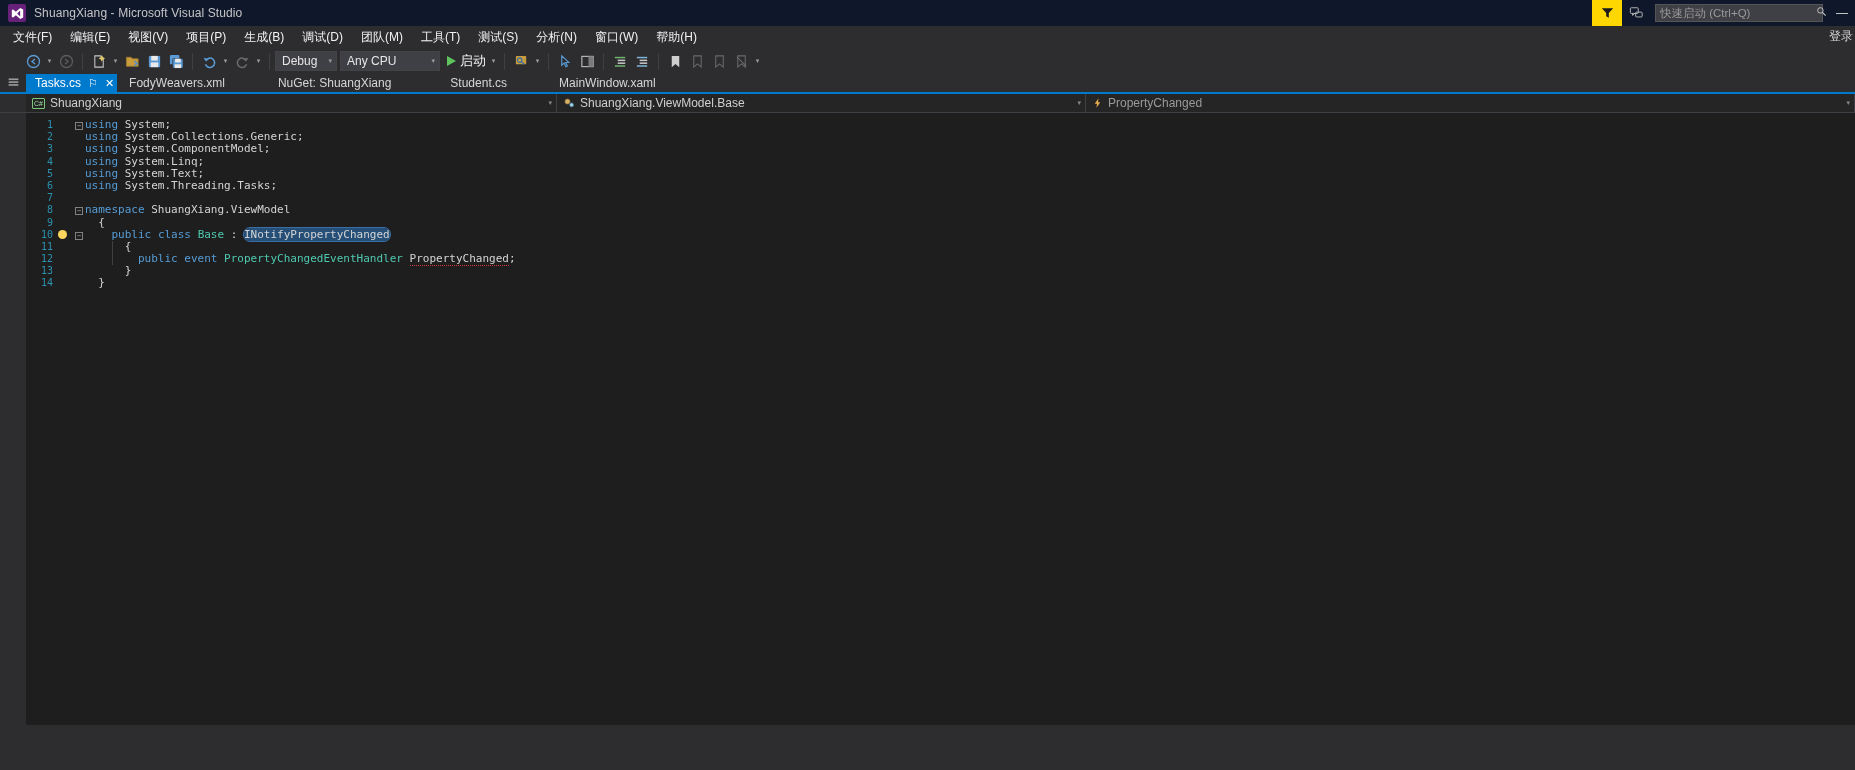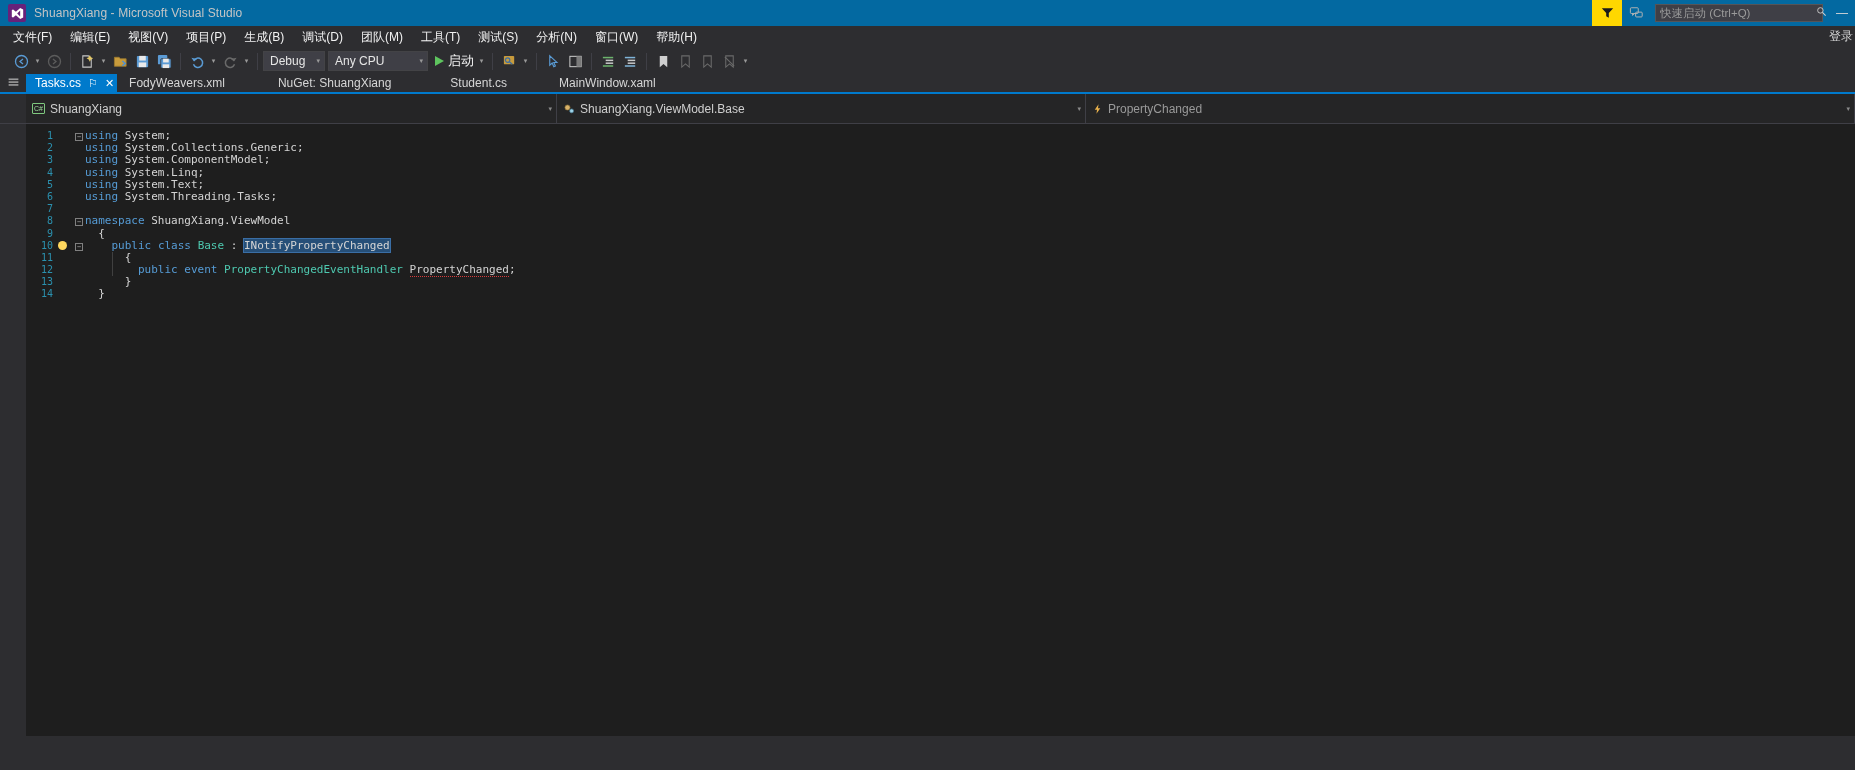--- a/index.html
+++ b/index.html
@@ -5,21 +5,21 @@
   * { box-sizing: border-box; margin: 0; padding: 0; }
   html, body {
     width: 1855px; height: 770px;
     background: #2d2d30;
     font-family: "Liberation Sans", sans-serif;
     overflow: hidden;
     color: #f1f1f1;
   }
   
   .titlebar {
-    height: 26px; background: #0369a1; display: flex; align-items: center;
+    height: 26px; background: #0f172a; display: flex; align-items: center;
     position: relative;
   }
   .vs-logo {
     width: 18px; height: 18px; margin-left: 8px; margin-right: 8px;
     background: #68217a; border-radius: 2px; position: relative;
     display: flex; align-items: center; justify-content: center;
   }
   .vs-logo svg { display: block; }
   .title-text {
     font-size: 12px; color: #c5c5c5; letter-spacing: .1px;
@@ -59,21 +59,21 @@
     height: 22px; background: #2d2d30; display: flex; align-items: center;
     padding-left: 4px;
   }
   .menu-item {
     font-size: 12px; color: #f1f1f1; padding: 3px 9px 4px 9px; line-height: 14px;
     white-space: nowrap;
   }
   
   .toolbar {
     height: 26px; background: #2d2d30; display: flex; align-items: center;
-    padding-left: 10px;
+    padding-left: 22px;
   }
   .tb-btn {
     width: 22px; height: 22px; display: flex; align-items: center;
     justify-content: center; color: #b0b0b0;
   }
   .tb-caret { width: 11px; height: 22px; display: flex; align-items: center;
     justify-content: center; color: #9a9a9a; font-size: 7px; }
   .tb-sep { width: 1px; height: 17px; background: #3f3f46; margin: 0 5px; }
   .tb-combo {
     height: 20px; background: #3f3f46; border: 1px solid #434346; color: #e6e6e6;
@@ -103,21 +103,21 @@
   .tab {
     display: flex; align-items: center; padding: 0 9px; font-size: 12px;
     color: #d6d6d6; white-space: nowrap;
   }
   .tab.active { background: #007acc; color: #ffffff; padding-right: 3px; }
   .tab .pin, .tab .close {
     margin-left: 7px; font-size: 11px; color: #ffffff; line-height: 11px;
   }
   
   .navbar {
-    height: 30px; background: #252526; display: flex; align-items: stretch;
+    height: 19px; background: #252526; display: flex; align-items: stretch;
     border-bottom: 1px solid #3f3f46;
   }
   .nav-gutter { width: 26px; background: #2d2d30; }
   .nav-drop {
     display: flex; align-items: center; padding: 0 4px 0 6px; font-size: 12px;
     color: #cfcfcf; border-right: 1px solid #3f3f46; position: relative;
   }
   .nav-drop .nav-label { white-space: nowrap; }
   .nav-drop .nav-caret {
     margin-left: auto; padding-left: 10px; color: #8a8a8a; font-size: 7px;
@@ -146,21 +146,21 @@
   }
   .bulb-col { width: 12px; flex: none; text-align: center; }
   .change-col { width: 5px; flex: none; }
   .change-col.modified { background: #577c4a; }
   .fold-col { width: 12px; flex: none; color: #9a9a9a; font-size: 9px;
     text-align: center; line-height: 12px; }
   .code-text { flex: 1; color: #d4d4d4; }
   .kw  { color: #569cd6; }
   .typ { color: #4ec9b0; }
   .ns  { color: #d4d4d4; }
-  .sel { background: #264f78; color: #d4d4d4; outline: 1px solid #3a6ea5; }
+  .sel { background: #264f78; color: #d4d4d4; outline: 1px solid #3a6ea5; border-radius: 6px; }
   .err-underline {
     border-bottom: 1px dotted #d83b3b;
   }
   .fold-box {
     display: inline-block; width: 8px; height: 8px; border: 1px solid #808080;
     color: #b0b0b0; font-size: 7px; line-height: 6px; text-align: center;
   }
   .bulb {
     display: inline-block; width: 9px; height: 9px; border-radius: 50%;
     background: #ffd75e; position: relative; top: 1px;

